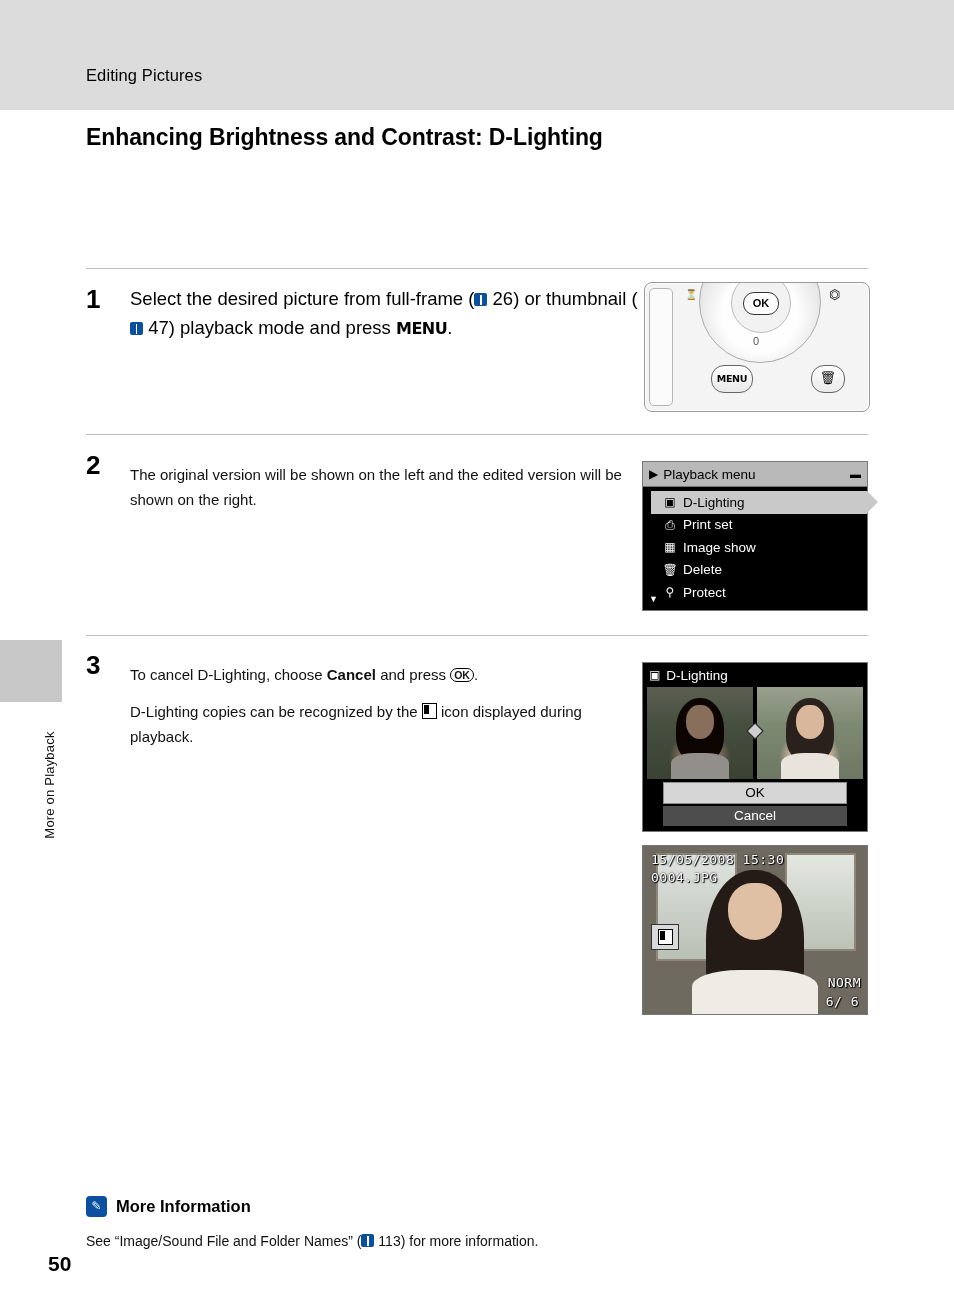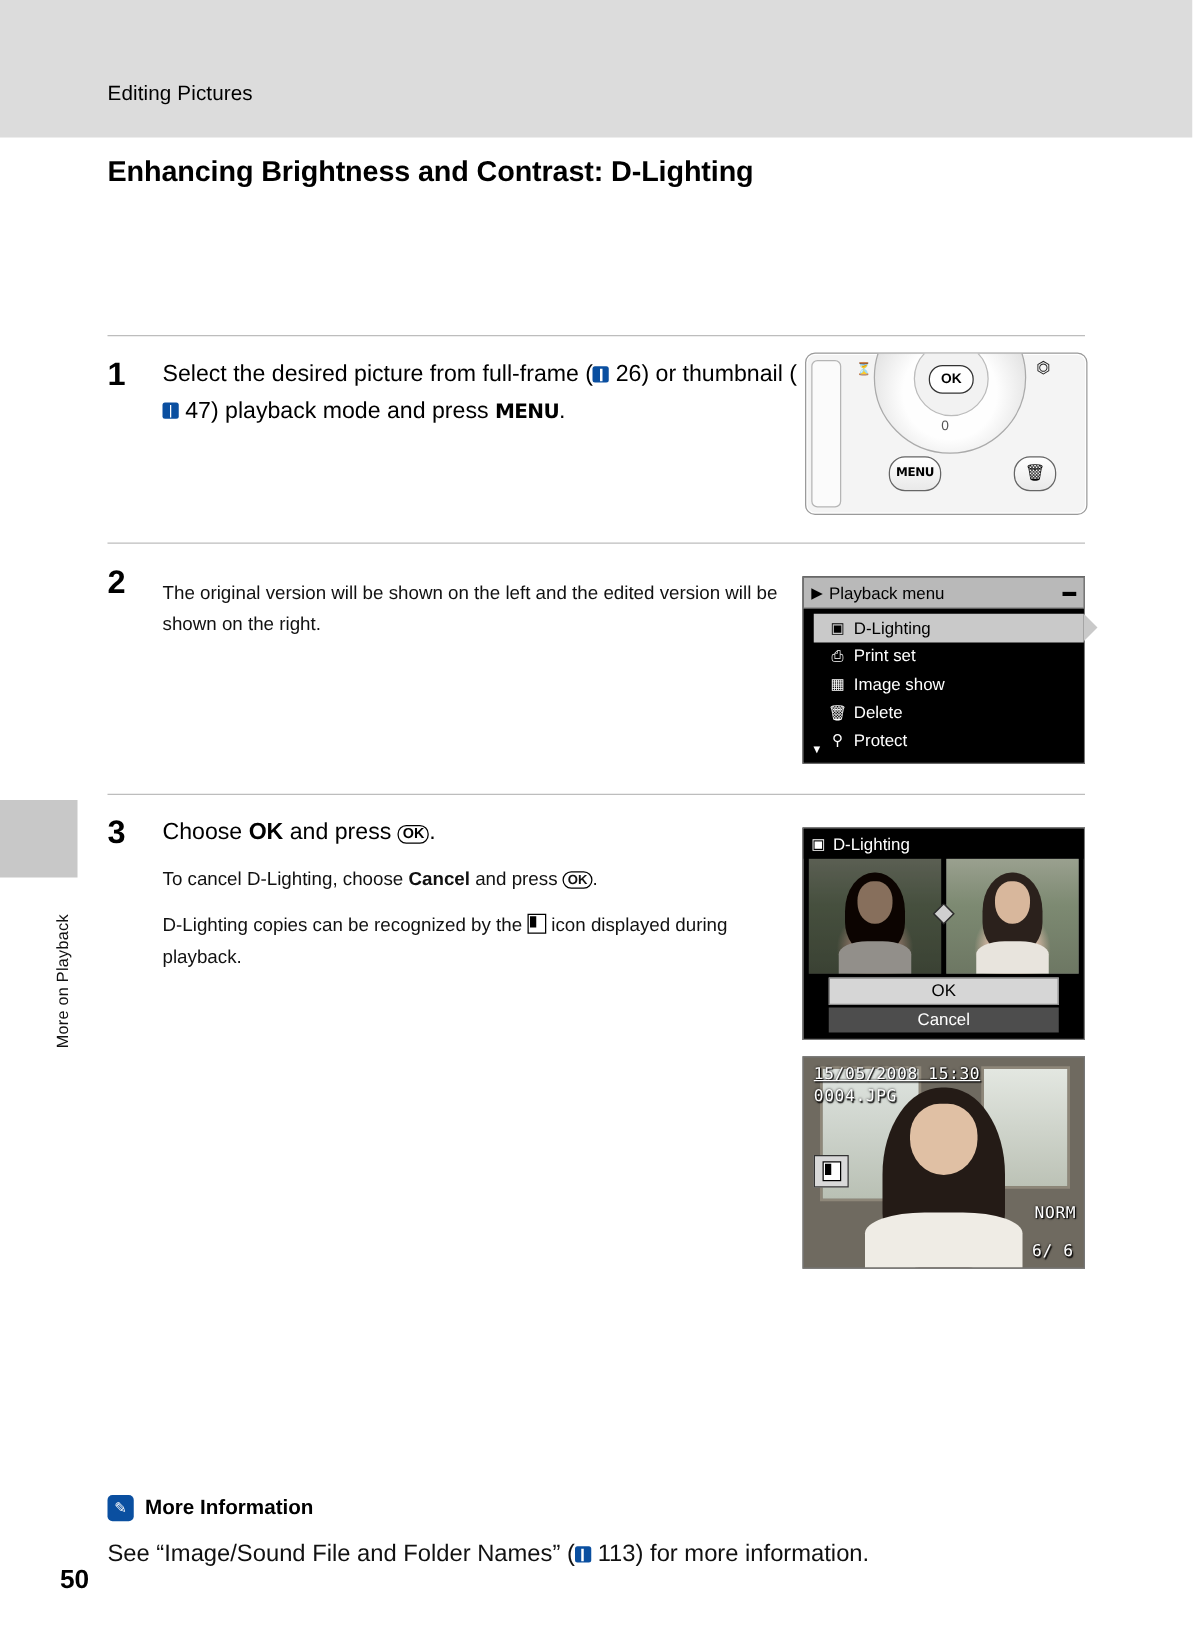--- a/index.html
+++ b/index.html
@@ -477,21 +477,21 @@
     border-radius: 38% 38% 0 0;
     background: #efece5;
   }
   .lcdtext {
     font-family: "DejaVu Sans Mono", monospace;
     color: #fff;
     font-size: 13px;
     letter-spacing: 0.5px;
     text-shadow: 0 0 2px #000, 1px 1px 1px #000;
   }
-  .pb-date { position: absolute; left: 8px; top: 6px; text-decoration: underline; }
+  .pb-date { position: absolute; left: 8px; top: 6px; }
   .pb-file { position: absolute; left: 8px; top: 24px; }
   .pb-icon {
     position: absolute;
     left: 8px; top: 78px;
     width: 26px; height: 24px;
     background: #d9d9d9;
     border: 1.5px solid #333;
     display: flex;
     align-items: center;
     justify-content: center;
@@ -502,21 +502,21 @@
     background: #fff;
     position: relative;
   }
   .pb-icon .inner::before {
     content: "";
     position: absolute;
     left: 1px; top: 1px;
     width: 5px; height: 9px;
     background: #000;
   }
-  .pb-norm { position: absolute; right: 6px; bottom: 36px; }
+  .pb-norm { position: absolute; right: 6px; bottom: 24px; }
   .pb-count { position: absolute; right: 8px; bottom: 5px; }
   
   .more-info {
     position: absolute;
     left: 86px;
     top: 1196px;
     width: 782px;
   }
   .mi-head {
     display: flex;
@@ -529,21 +529,21 @@
     border-radius: 4px;
     background: #0a4fa0;
     color: #fff;
     font-size: 12px;
     text-align: center;
     line-height: 21px;
     margin-right: 9px;
     font-family: "DejaVu Sans", sans-serif;
   }
   .mi-text {
-    font-size: 19px;
+    font-size: 14px;
     margin-top: 16px;
     color: #111;
   }
   .page-num {
     position: absolute;
     left: 48px;
     top: 1252px;
     font-size: 21px;
     font-weight: bold;
   }
@@ -638,23 +638,20 @@
         <div style="height:6px;position:relative;">
           <span style="position:absolute;left:6px;top:-10px;color:#fff;font-size:9px;">▼</span>
         </div>
       </div>
     </div>
   </div>
 
   <div class="step" style="position:absolute;left:86px;top:650px;width:560px;">
     <div class="step-num">3</div>
     <div class="step-body">
-      <div class="step-head">
-        <span>Choose </span><b>OK</b><span> and press </span><span class="okglyph">OK</span><span>.</span>
-      </div>
       <p class="step-sub">
         <span>To cancel D-Lighting, choose </span><b>Cancel</b><span> and press </span><span class="okglyph" style="font-size:10.5px;line-height:12px;">OK</span><span>.</span>
       </p>
       <p class="step-sub">
         <span>D-Lighting copies can be recognized by the </span><span class="dlicon"></span><span> icon displayed during playback.</span>
       </p>
     </div>
   </div>
 
   <div class="fig" style="left:642px;top:662px;">

